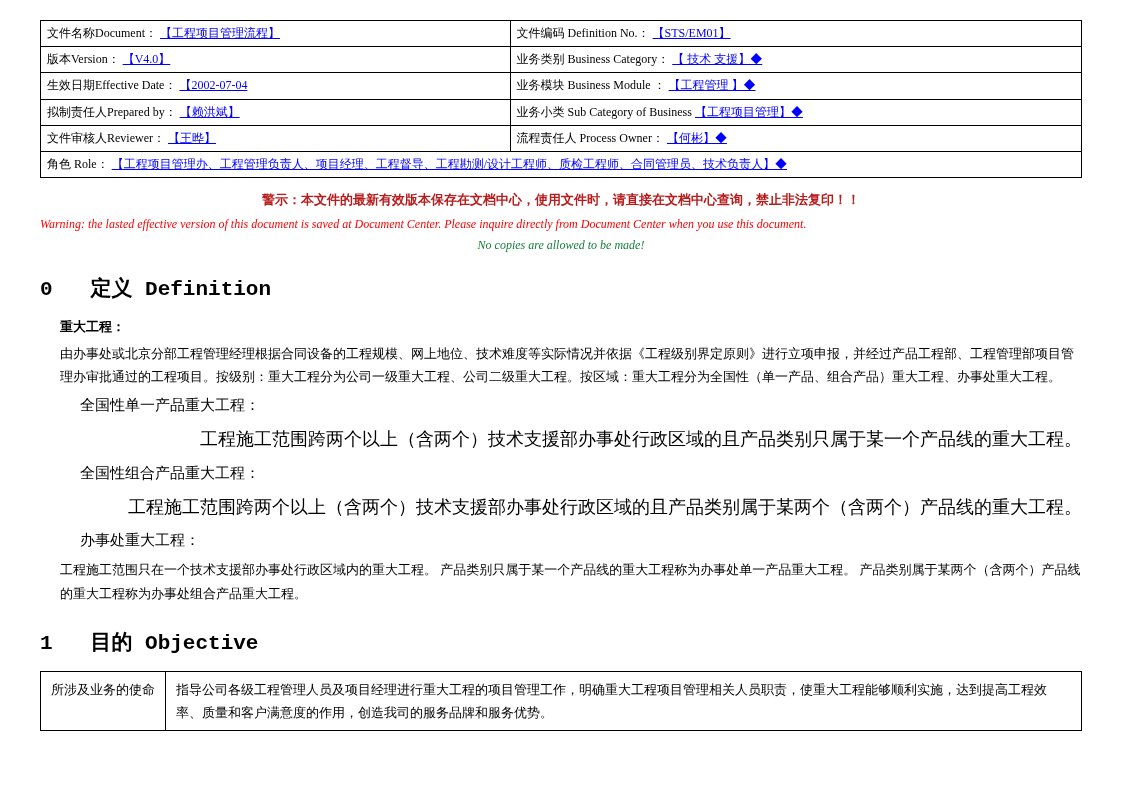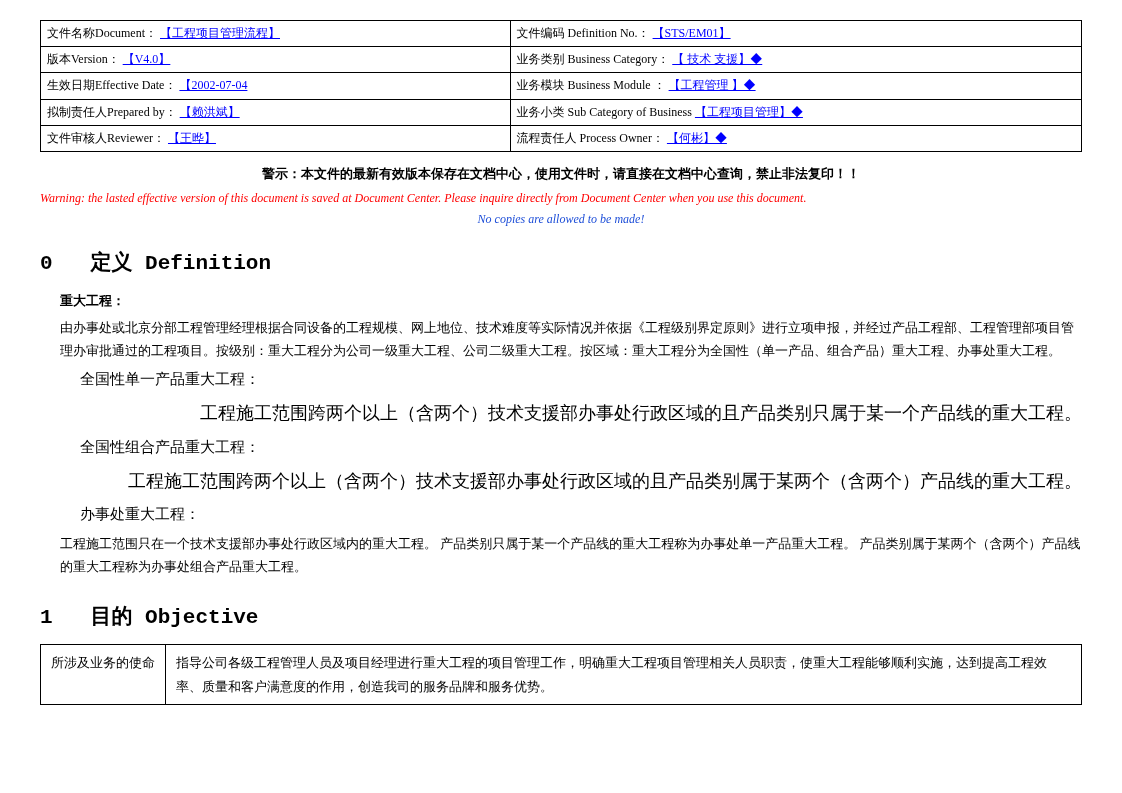--- a/index.html
+++ b/index.html
@@ -17,23 +17,23 @@
       margin-bottom: 10px;
       font-size: 12px;
     }
     .header-table td {
       border: 1px solid #000;
       padding: 3px 6px;
       white-space: nowrap;
     }
     .header-table .label { font-weight: normal; }
     .blue-link { color: #00f; text-decoration: underline; }
-    .red-text { color: #000000; font-size: 13px; font-weight: bold; text-align: center; margin: 12px 0 4px 0; }
+    .red-text { color: #b91c1c; font-size: 13px; font-weight: bold; text-align: center; margin: 12px 0 4px 0; }
     .red-italic { color: red; font-style: italic; font-size: 12px; text-align: left; margin-bottom: 2px; }
-    .green-italic { color: #1d4ed8; font-style: italic; font-size: 12px; text-align: center; margin-bottom: 10px; }
+    .green-italic { color: #15803d; font-style: italic; font-size: 12px; text-align: center; margin-bottom: 10px; }
     .warning-block { margin: 10px 0 18px 0; }
     h2.section-title {
       font-size: 21px;
       font-weight: bold;
       font-family: "Courier New", monospace;
       margin: 18px 0 10px 0;
       border-bottom: none;
     }
     .sub-title {
       font-weight: bold;
@@ -121,20 +121,26 @@
   <tr>
     <td>
       <span class="label">文件审核人Reviewer：</span>
       <span class="blue-link">【王晔】</span>
     </td>
     <td>
       <span class="label">流程责任人 Process Owner：</span>
       <span class="blue-link">【何彬】◆</span>
     </td>
   </tr>
+  <tr>
+    <td colspan="2">
+      <span class="label">角色 Role：</span>
+      <span class="blue-link">【工程项目管理办、工程管理负责人、项目经理、工程督导、工程勘测/设计工程师、质检工程师、合同管理员、技术负责人】◆</span>
+    </td>
+  </tr>
 </tbody>
   </table>
 
 <div class="warning-block">
   <div class="red-text">警示：本文件的最新有效版本保存在文档中心，使用文件时，请直接在文档中心查询，禁止非法复印！！</div>
   <div class="red-italic">Warning: the lasted effective version of this document is saved at Document Center. Please inquire directly from Document Center when you use this document.</div>
   <div class="green-italic">No copies are allowed to be made!</div>
 </div>
 
 <h2 class="section-title">

